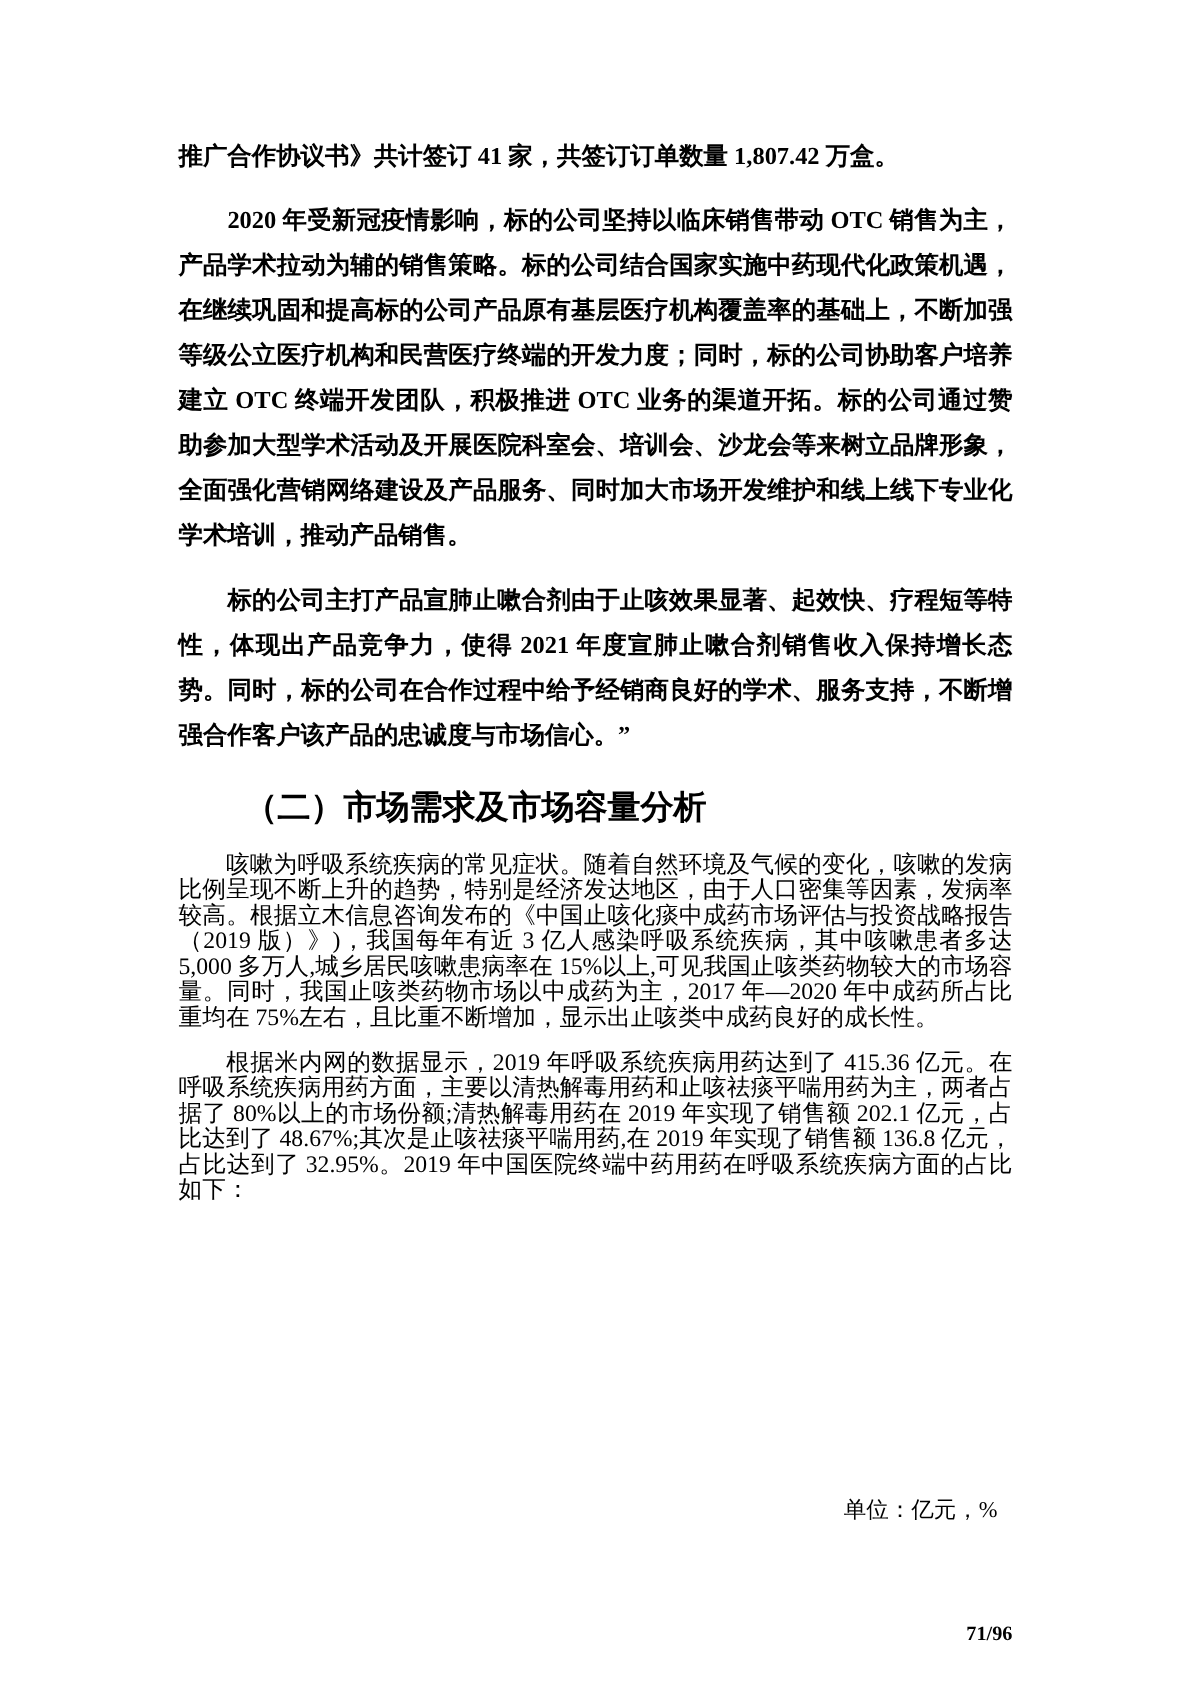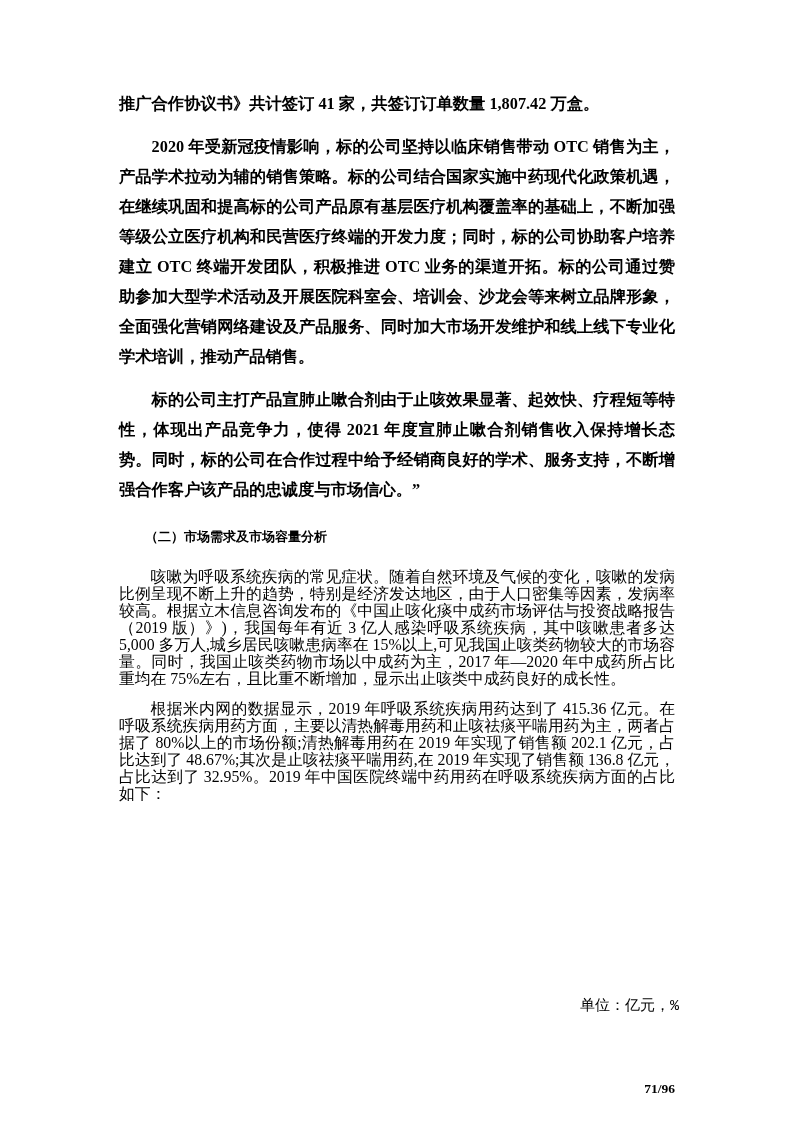--- a/index.html
+++ b/index.html
@@ -47,35 +47,35 @@
     font-family: Liberation Serif, serif;
   }
   p.noindent {
     text-indent: 0;
   }
   .content p + p {
     margin-top: 13px;
   }
   h2.heading {
     margin: 18px 0 15px 0;
-    font-family: Liberation Mono, monospace;
-    font-size: 13px;
+    font-family: Liberation Serif, serif;
+    font-size: 22px;
     line-height: 30px;
     font-weight: 700;
     text-indent: 2em;
   }
   .unit-note {
     position: absolute;
-    left: 124px;
+    left: 110px;
     top: 997px;
     width: 555px;
     text-align: right;
     font-size: 15px;
     line-height: 20px;
-    font-family: Liberation Mono, monospace;
+    font-family: Liberation Serif, serif;
   }
   .page-number {
     position: absolute;
     left: 120px;
     top: 1080px;
     width: 555px;
     text-align: right;
     font-size: 13.5px;
     line-height: 18px;
     font-weight: 700;

